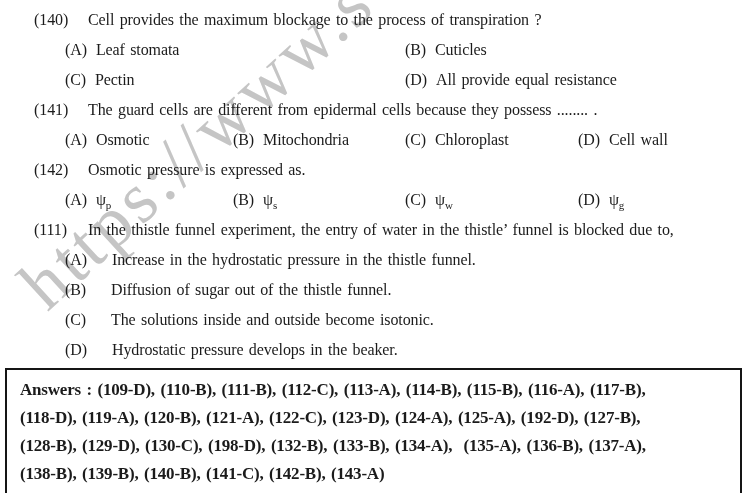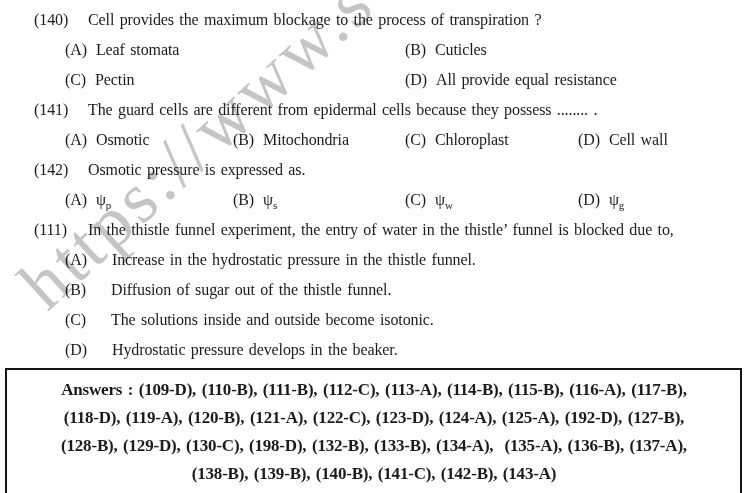--- a/index.html
+++ b/index.html
@@ -68,21 +68,21 @@
     position: relative;
     z-index: 1;
     margin: 3px 4px 0 5px;
     border: 2px solid #151515;
     padding: 6px 12px 6px 13px;
     font-weight: bold;
     font-size: 17px;
     line-height: 28px;
     letter-spacing: -0.2px;
   }
-  .answers-line { white-space: pre-wrap; text-align: center; }
+  .answers-line { white-space: pre-wrap; }
 </style>
 </head>
 <body>
 
 <div class="page">
 
   <div class="watermark">https://www.s</div>
 
   <div class="content">
 

